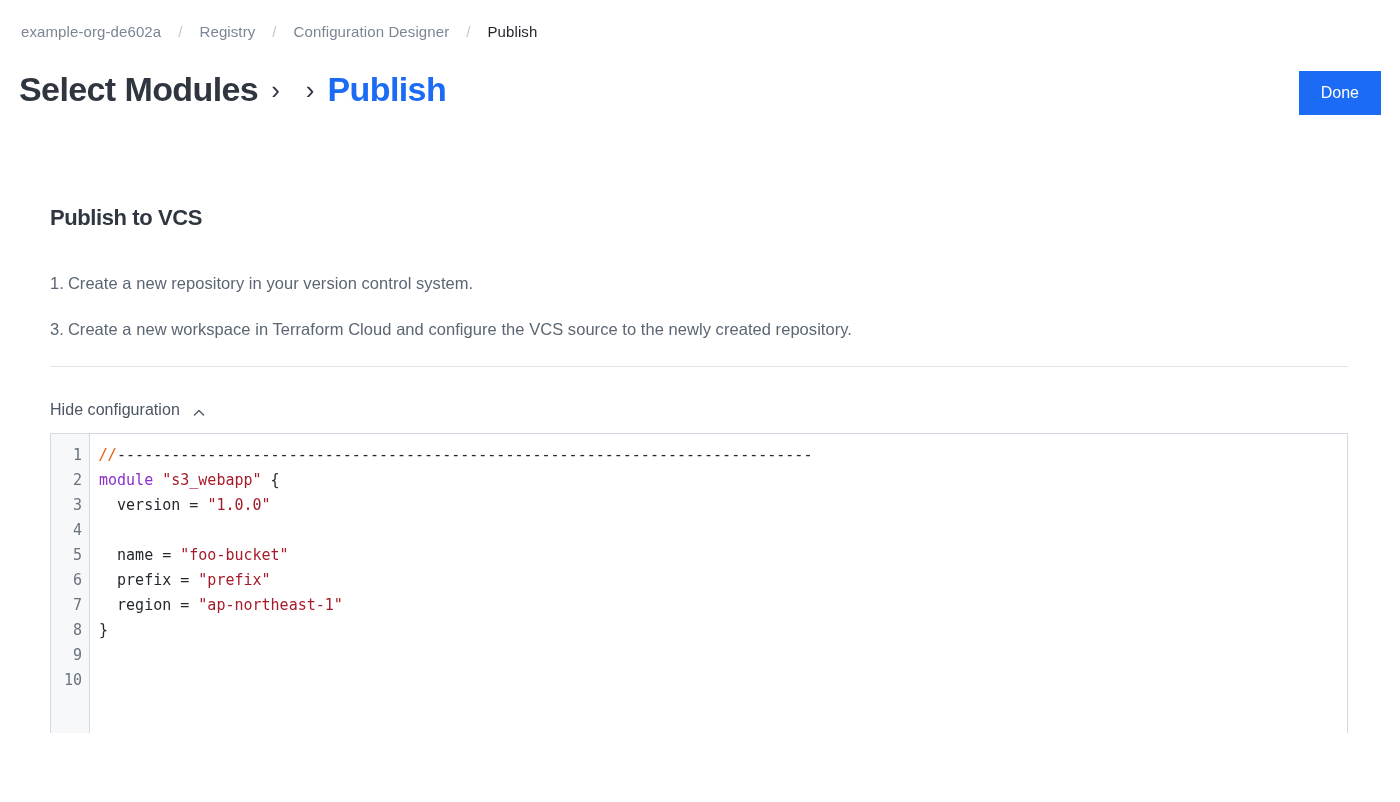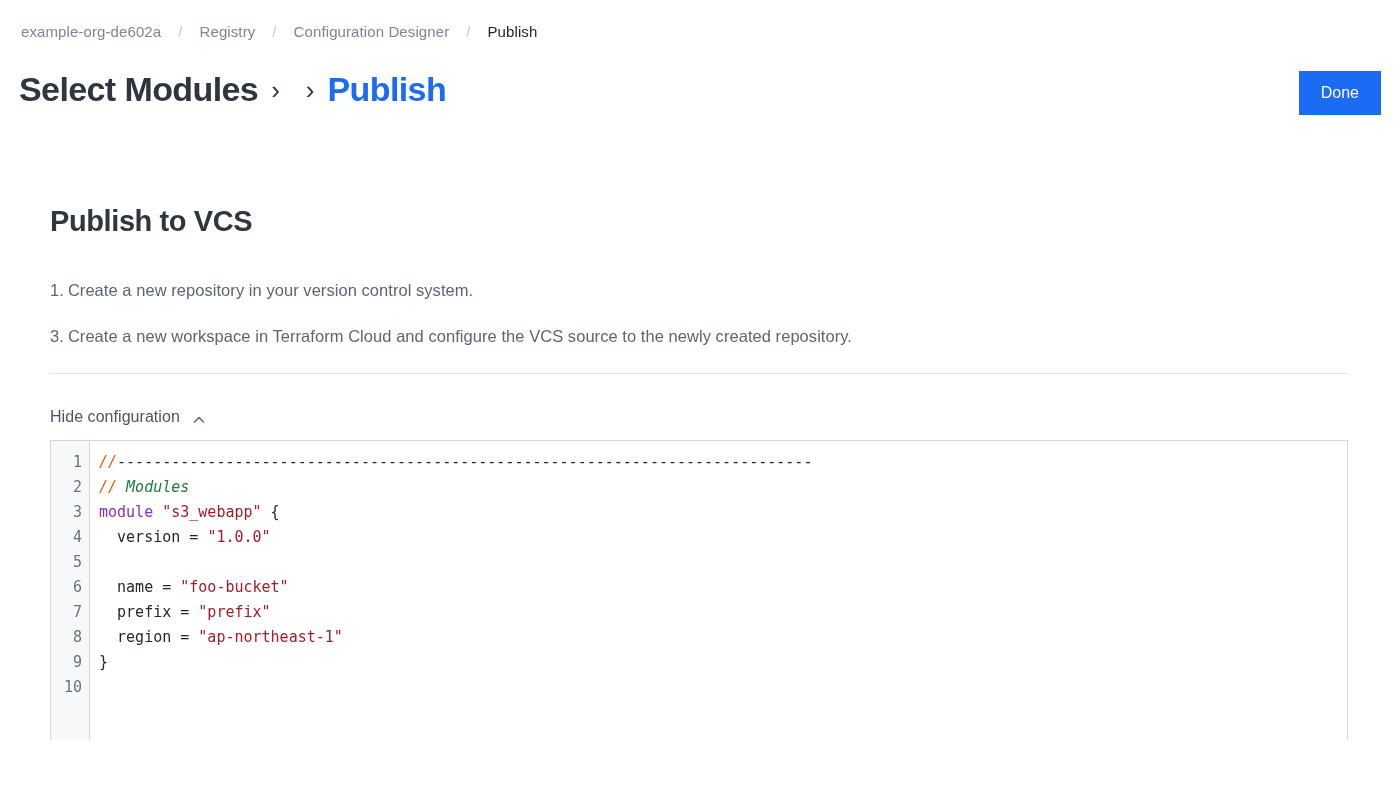--- a/index.html
+++ b/index.html
@@ -85,21 +85,21 @@
   }
 
   
   .content {
     position: absolute;
     left: 50px;
     top: 205px;
     width: 1298px;
   }
   .page-title {
-    font-size: 29px;
+    font-size: 22px;
     font-weight: bold;
     letter-spacing: -0.4px;
     color: #2f3640;
     margin: 0 0 40px 0;
   }
   .steps-list {
     margin: 0;
     padding: 0;
     list-style: none;
   }
@@ -239,21 +239,20 @@
         <div class="ln">4</div>
         <div class="ln">5</div>
         <div class="ln">6</div>
         <div class="ln">7</div>
         <div class="ln">8</div>
         <div class="ln">9</div>
         <div class="ln">10</div>
       </div>
     <div class="code-body" id="code-body">
         <div class="code-line"><span class="tok-comment-slash">//</span><span class="tok-comment-rule">-----------------------------------------------------------------------------</span></div>
-        <div class="code-line"><span class="tok-comment-slash">//</span><span class="tok-comment-text"> Modules</span></div>
         <div class="code-line"><span class="tok-keyword">module</span><span class="tok-plain"> </span><span class="tok-string">"s3_webapp"</span><span class="tok-plain"> {</span></div>
         <div class="code-line"><span class="tok-plain">  version = </span><span class="tok-string">"1.0.0"</span></div>
         <div class="code-line">&nbsp;</div>
         <div class="code-line"><span class="tok-plain">  name = </span><span class="tok-string">"foo-bucket"</span></div>
         <div class="code-line"><span class="tok-plain">  prefix = </span><span class="tok-string">"prefix"</span></div>
         <div class="code-line"><span class="tok-plain">  region = </span><span class="tok-string">"ap-northeast-1"</span></div>
         <div class="code-line"><span class="tok-plain">}</span></div>
       </div>
   </div>
 

